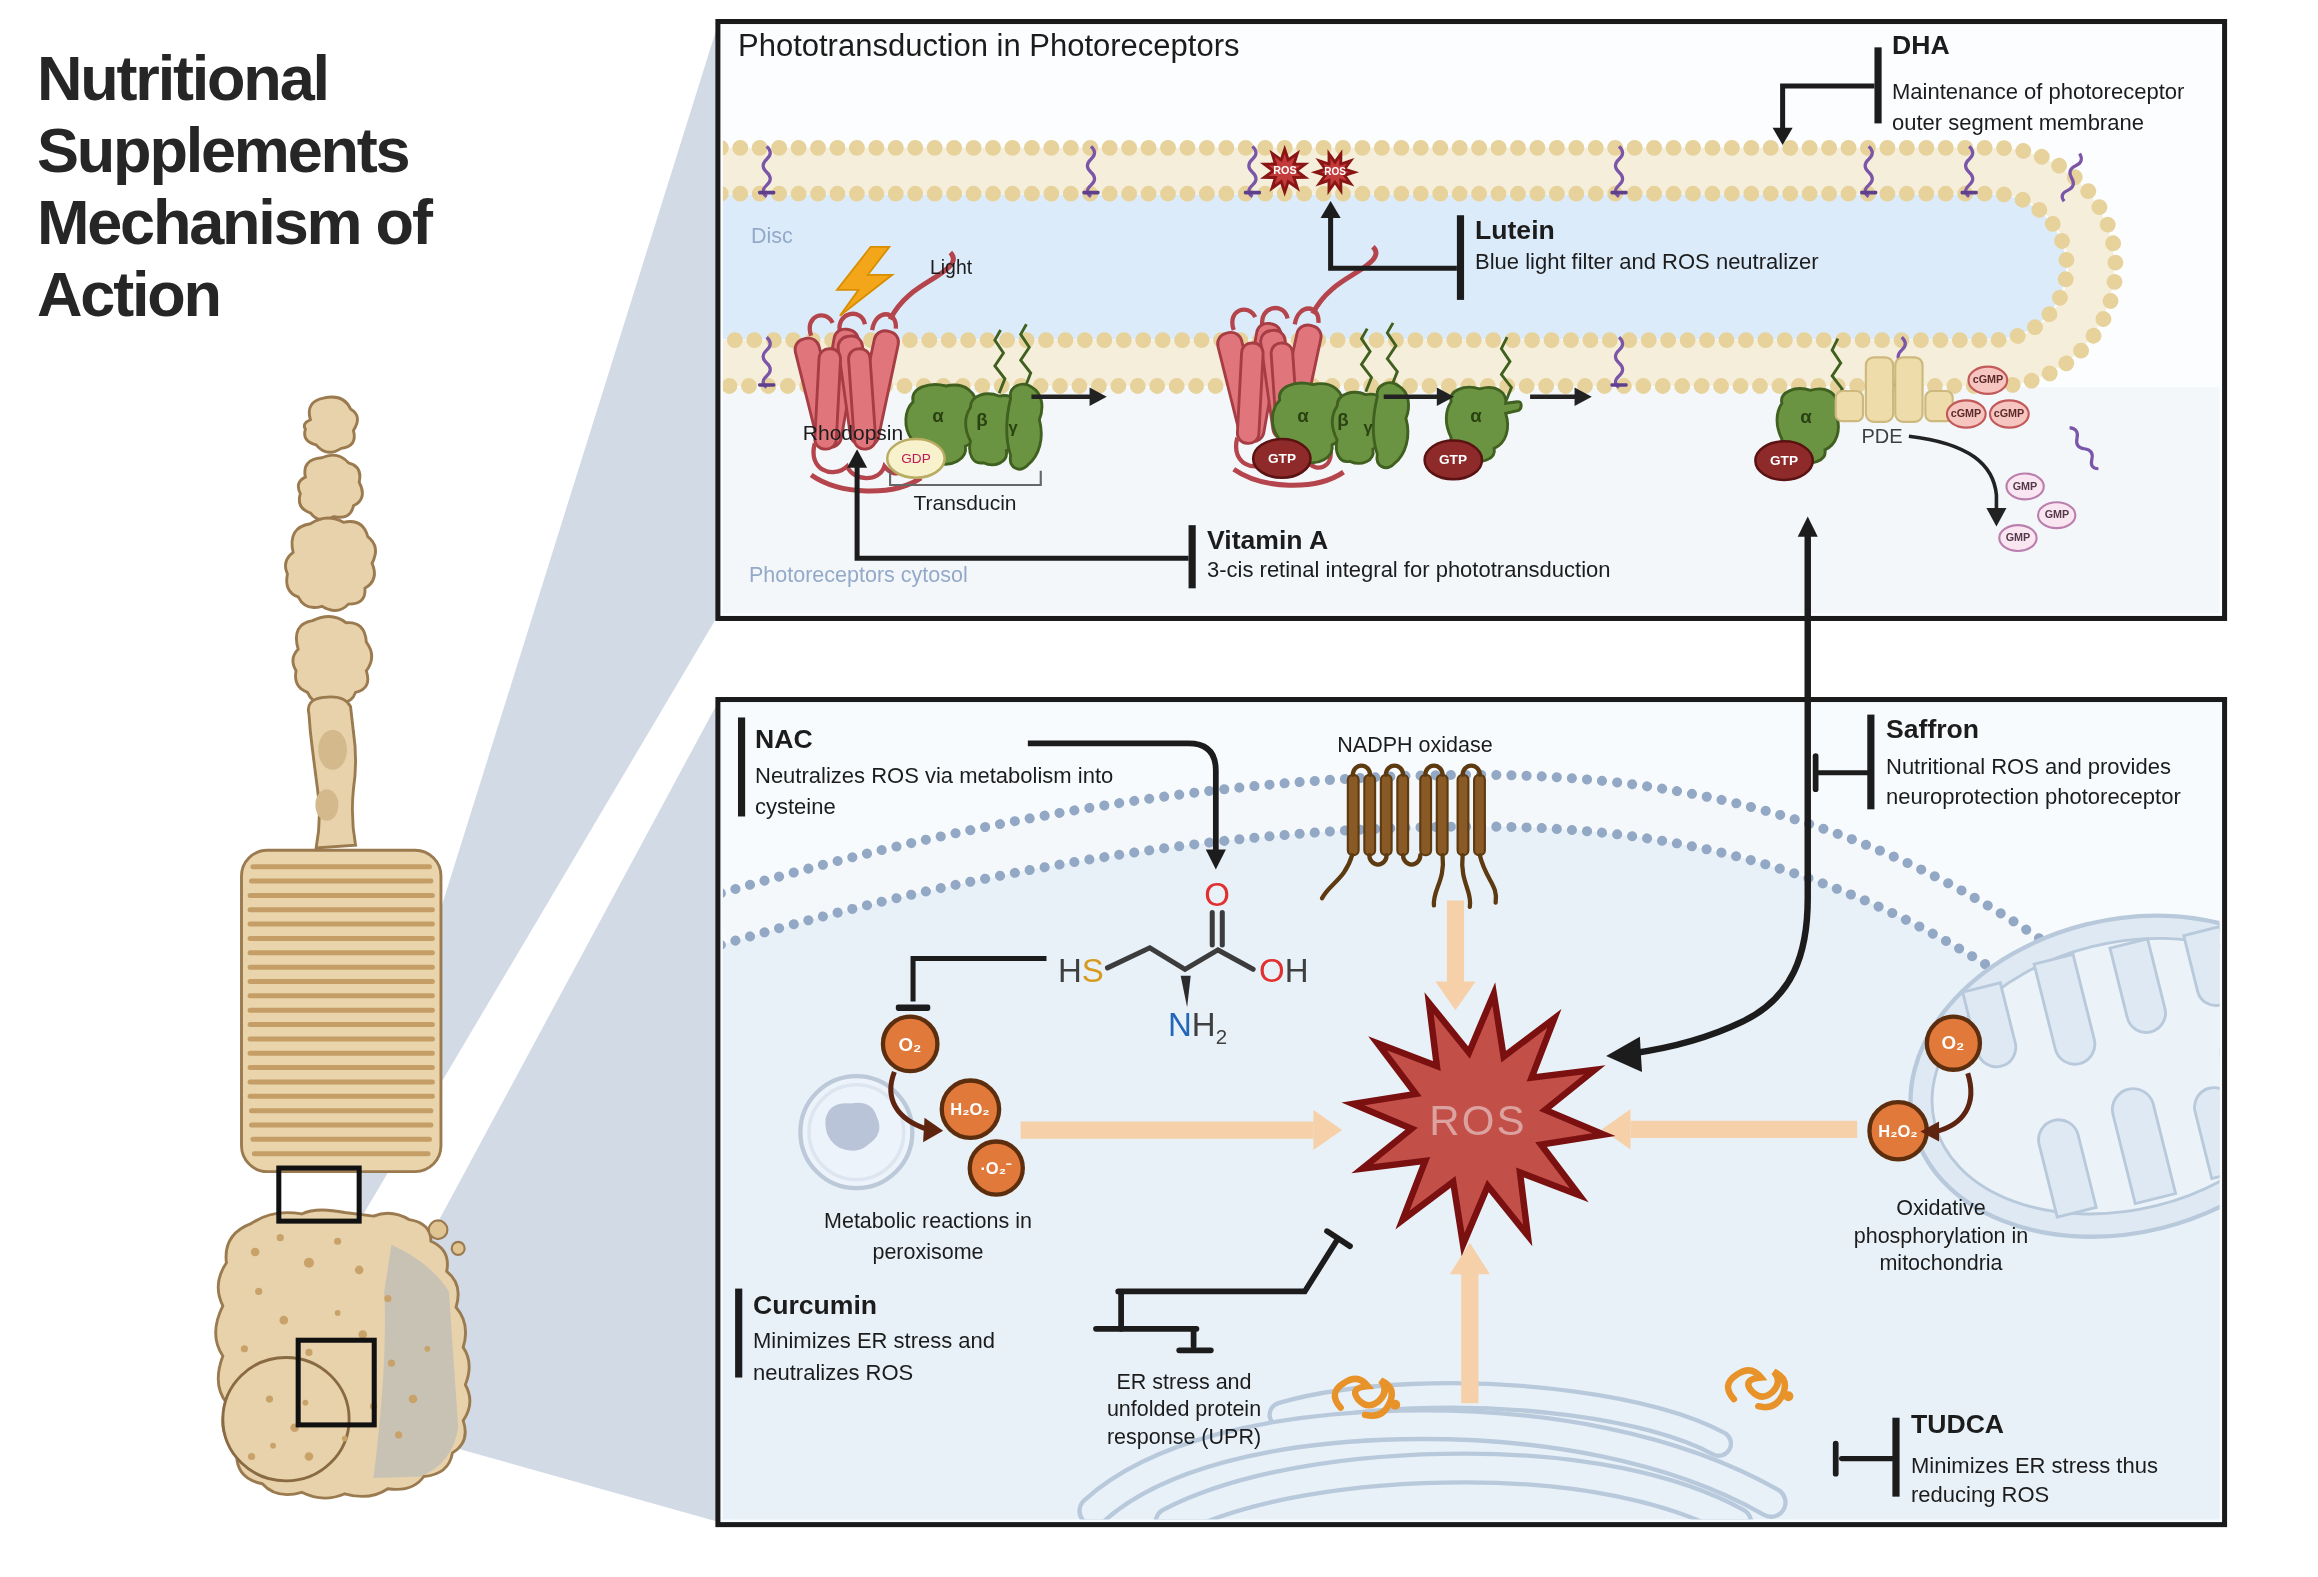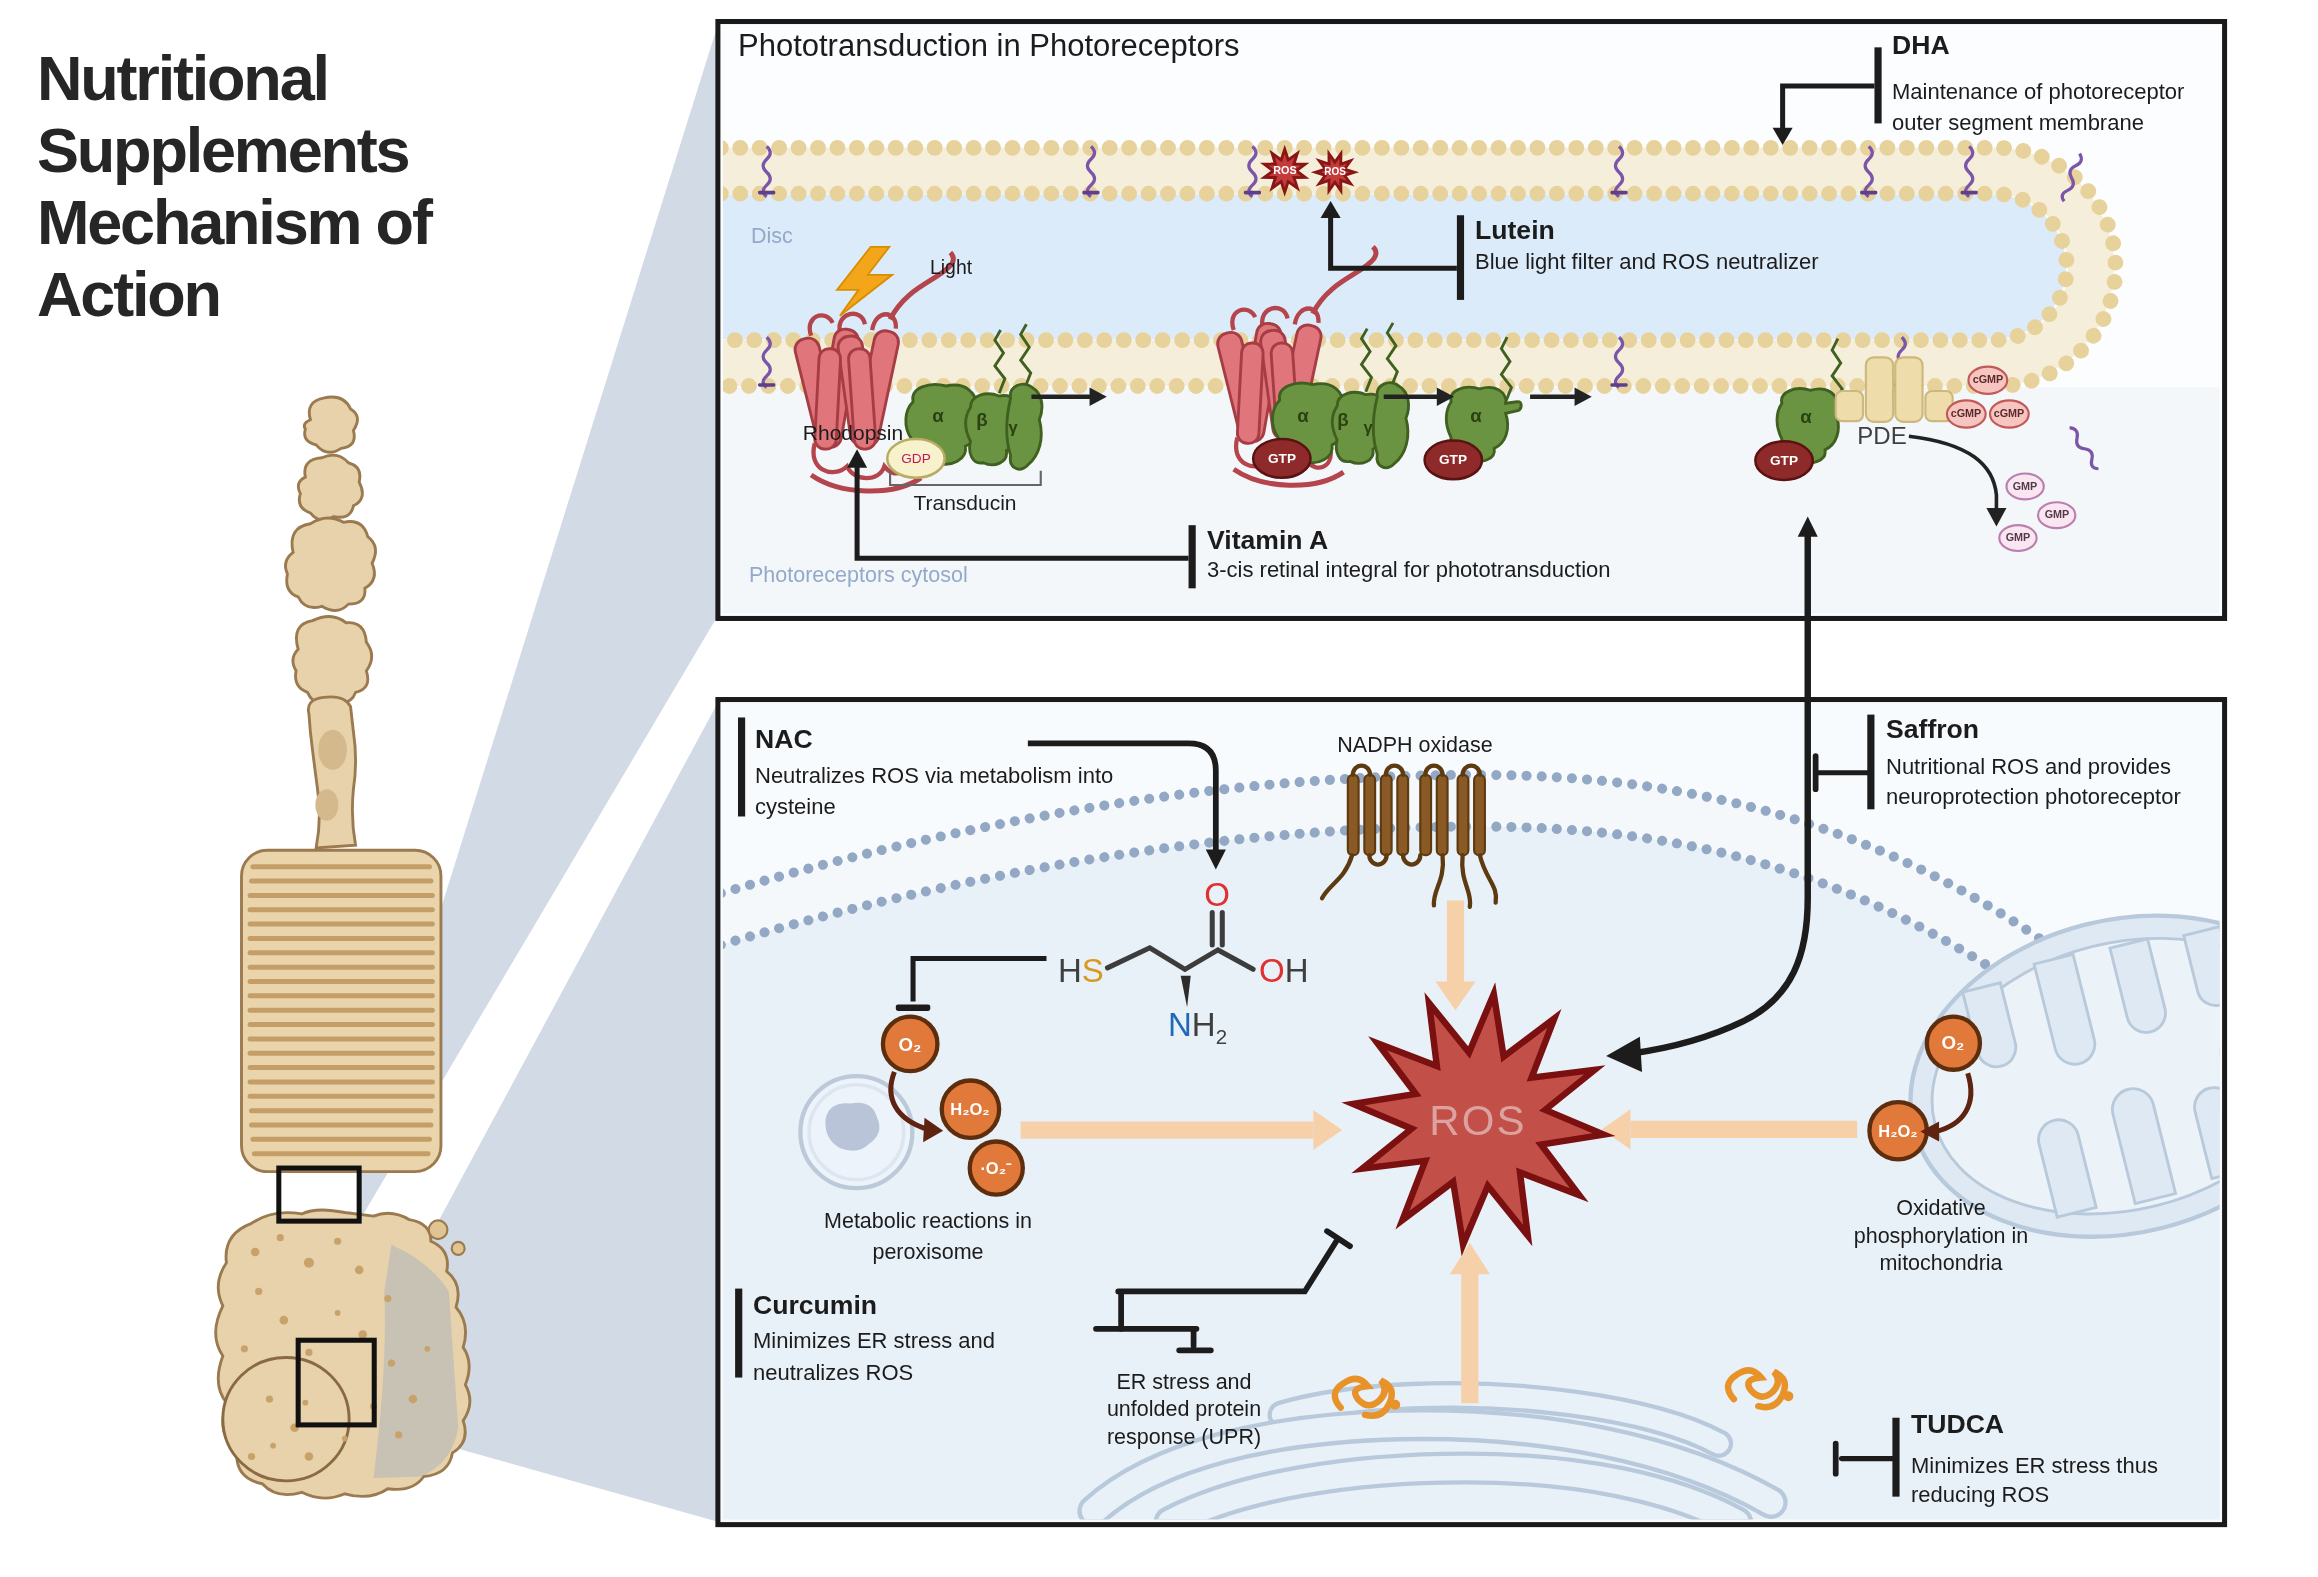--- a/index.html
+++ b/index.html
@@ -388,21 +388,21 @@
 <div class="t c gk" style="left:938px;top:416px">α</div>
 <div class="t c gk" style="left:1303px;top:416px">α</div>
 <div class="t c gk" style="left:1476px;top:416px">α</div>
 <div class="t c gk" style="left:1806px;top:417px">α</div>
 <div class="t c gk" style="left:982px;top:420px">β</div>
 <div class="t c gk" style="left:1343px;top:420px">β</div>
 <div class="t c gk" style="left:1013px;top:428px;font-size:16.5px">γ</div>
 <div class="t c gk" style="left:1368px;top:428px;font-size:16.5px">γ</div>
 <div class="t c w" style="left:1285px;top:171px;font-size:10.8px">ROS</div>
 <div class="t c w" style="left:1335px;top:172px;font-size:10px">ROS</div>
-<div class="t c" style="left:1882px;top:436px;font-size:24px;color:#3f3f3f">PDE</div>
+<div class="t c" style="left:1882px;top:436px;font-size:20px;color:#3f3f3f">PDE</div>
 <div class="t c m15" style="left:1988px;top:380px;color:#5a2a2a">cGMP</div>
 <div class="t c m15" style="left:1966px;top:414px;color:#5a2a2a">cGMP</div>
 <div class="t c m15" style="left:2009px;top:414px;color:#5a2a2a">cGMP</div>
 <div class="t c m15" style="left:2025px;top:487px;color:#55394a">GMP</div>
 <div class="t c m15" style="left:2057px;top:515px;color:#55394a">GMP</div>
 <div class="t c m15" style="left:2018px;top:538px;color:#55394a">GMP</div>
 
 <div class="t name" style="left:1892px;top:32px">DHA</div>
 <div class="t desc" style="left:1892px;top:80px">Maintenance of  photoreceptor</div>
 <div class="t desc" style="left:1892px;top:111px">outer segment membrane</div>

